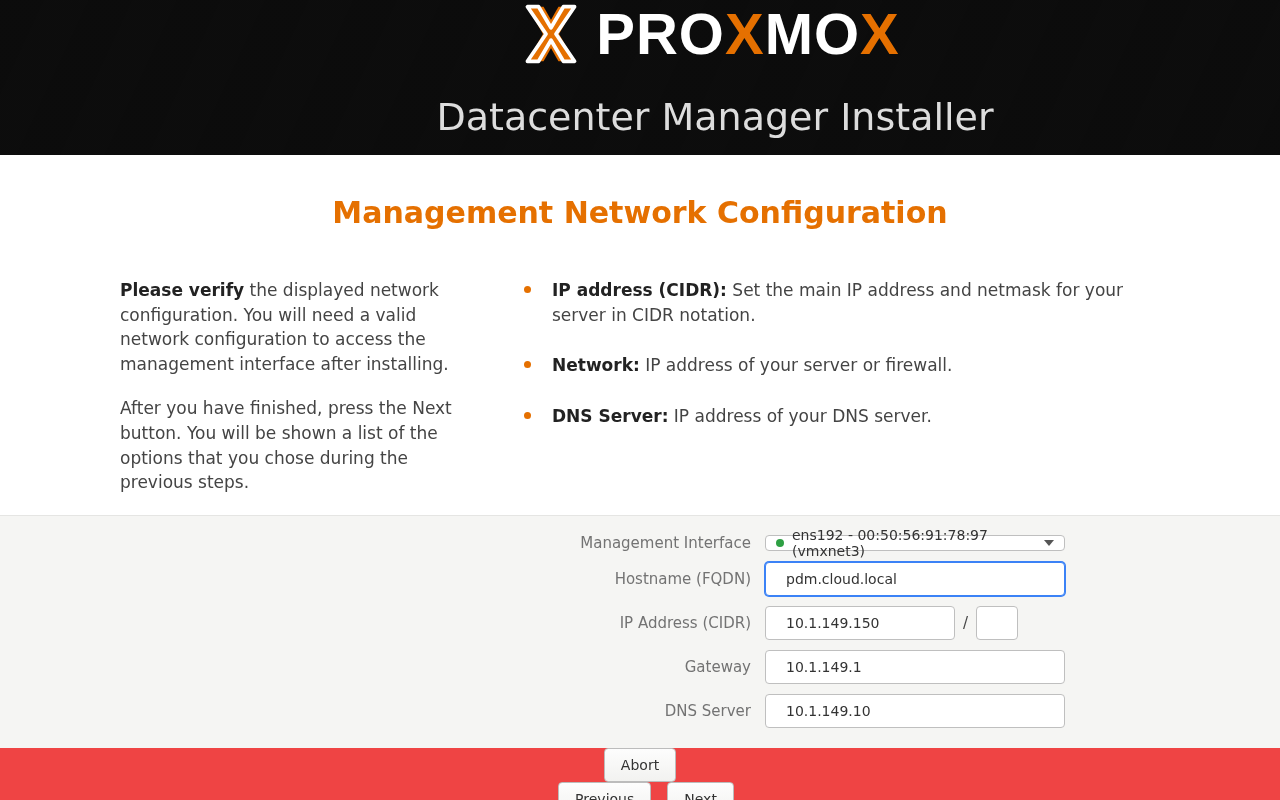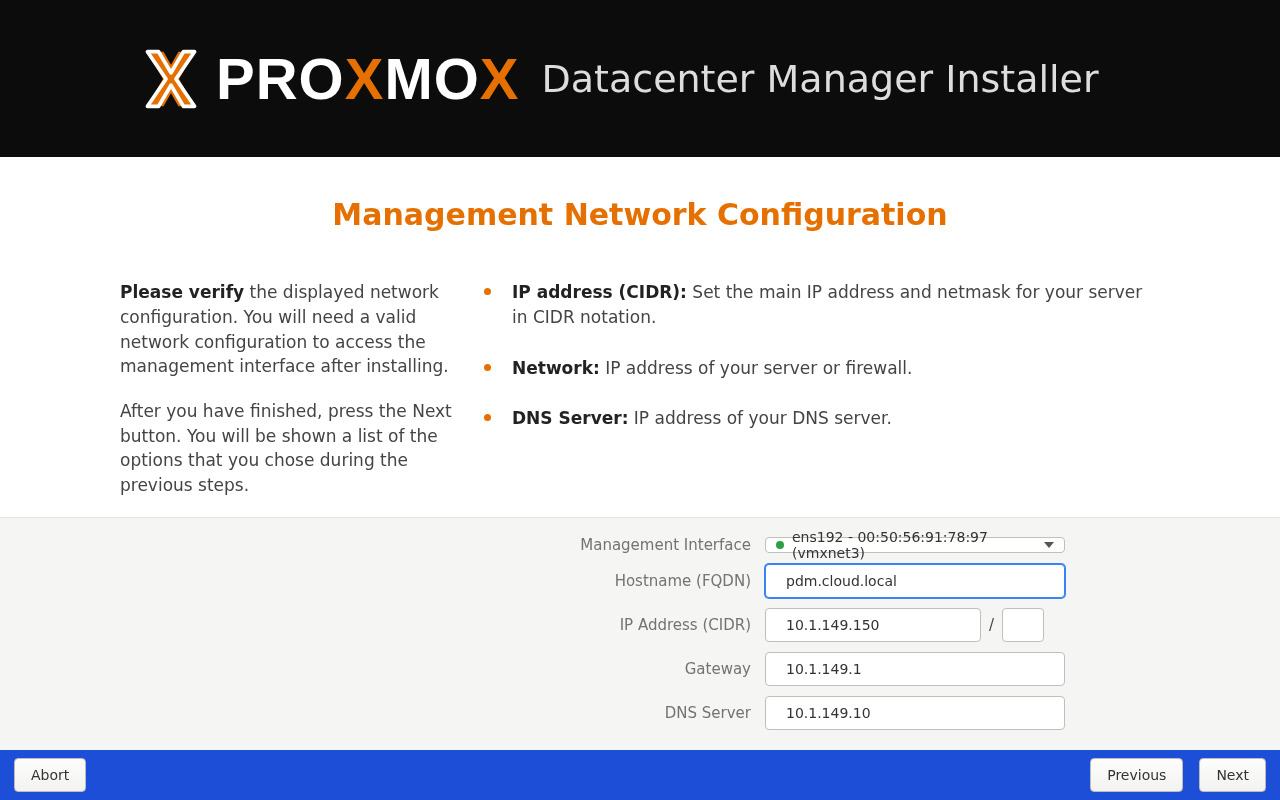--- a/index.html
+++ b/index.html
@@ -7,33 +7,34 @@
   body { display: flex; flex-direction: column; background: #fff; }
 
   
   .header {
     height: 165px;
     background: linear-gradient(rgba(10,10,10,0.92), rgba(10,10,10,0.92)),
                 repeating-linear-gradient(115deg, #222 0 40px, #2a2a2a 40px 80px);
     display: flex;
     align-items: center;
     padding-left: 140px;
-    gap: 12px;
+    gap: 28px;
+    flex-direction: column;
   }
   .logo { display: flex; align-items: center; gap: 14px; }
   .logo-mark svg { display: block; }
   .logo-text { font-weight: 800; font-size: 58px; letter-spacing: 1px; color: #fff; font-family: Arial, sans-serif; }
   .logo-text .ox { color: #E57000; }
   .header-title { color: #ddd; font-size: 38px; font-weight: 400; margin-left: 10px; }
 
   
   .main { flex: 1; background: #fff; padding: 40px 0 0 0; }
   .page-title { color: #E57000; font-size: 30px; font-weight: 700; text-align: center; margin-bottom: 48px; }
 
-  .columns { display: flex; width: 1040px; margin: 0 auto; }
+  .columns { display: flex; width: 1040px; margin: 0 auto; gap: 40px; }
   .col-left { width: 360px; color: #444; font-size: 17px; line-height: 1.45; }
   .col-left p { margin-bottom: 20px; }
   .col-left strong { color: #222; font-weight: 700; }
   .col-right { flex: 1; }
   ul.bullets { list-style: none; }
   ul.bullets li { position: relative; padding-left: 32px; margin-bottom: 26px; font-size: 17px; line-height: 1.45; color: #444; }
   ul.bullets li::before {
     content: ""; position: absolute; left: 4px; top: 8px;
     width: 7px; height: 7px; border-radius: 50%; background: #E57000;
   }
@@ -58,29 +59,30 @@
   }
   .select .dot { width: 8px; height: 8px; border-radius: 50%; background: #2ea043; margin-right: 8px; flex-shrink: 0; }
   .select .caret { position: absolute; right: 10px; top: 50%; transform: translateY(-50%); }
   .select .caret svg { display: block; }
 
   input.txt {
     height: 34px; background: #fff; border: 1px solid #bfbfbf; border-radius: 4px;
     padding: 0 20px; font-size: 14px; color: #333; font-family: inherit;
   }
   input.txt.full { width: 300px; }
-  input.txt.ip { width: 216px; }
+  input.txt.ip { width: 190px; }
   input.txt.cidr { width: 42px; text-align: left; }
   .slash { font-size: 15px; color: #444; }
 
   
   .footer {
-    height: 52px; background: #1d4ed8;
+    height: 52px; background: #ef4444;
     display: flex; align-items: center; justify-content: space-between;
     padding: 0 14px;
+    flex-direction: column;
   }
   .footer-right { display: flex; gap: 16px; padding-left: 12px; }
   button.btn {
     height: 34px; padding: 0 16px;
     background: linear-gradient(#fdfdfd, #f2f2f0);
     border: 1px solid #bcbcbc; border-radius: 4px;
     font-size: 14px; color: #333; font-family: inherit; cursor: pointer;
   }
 </style>
 </head>

